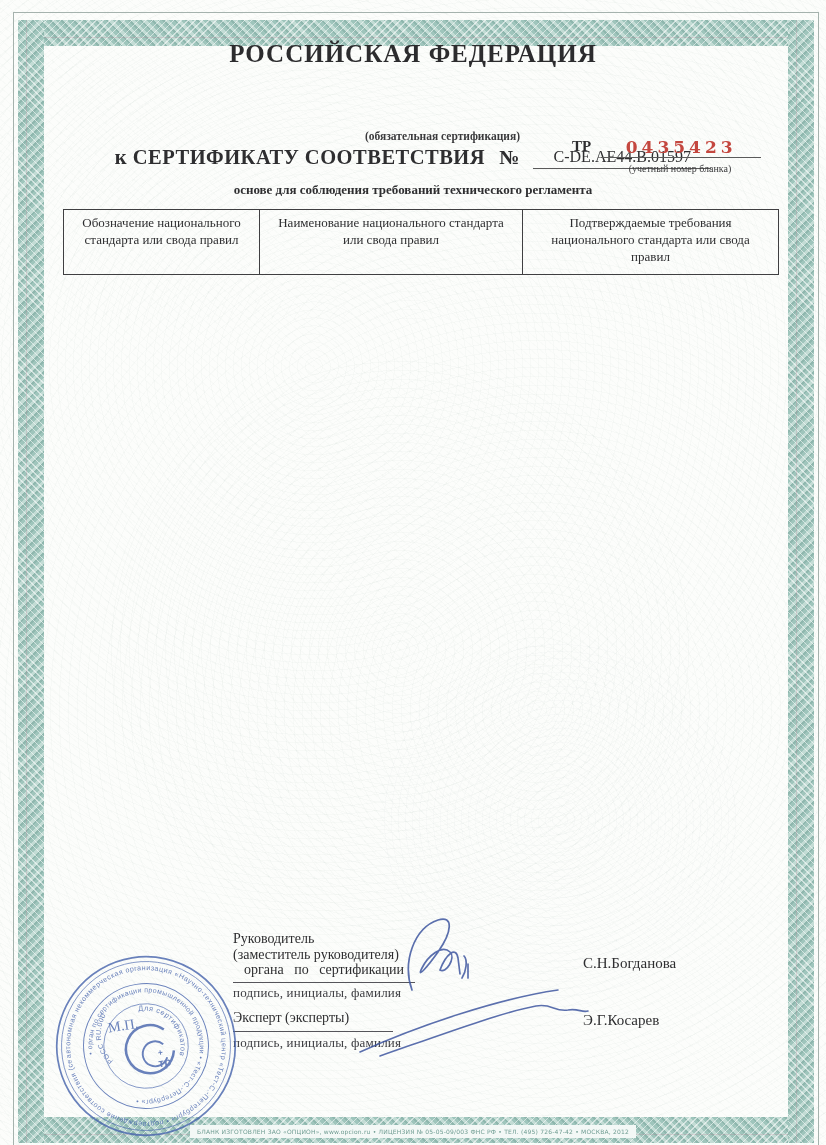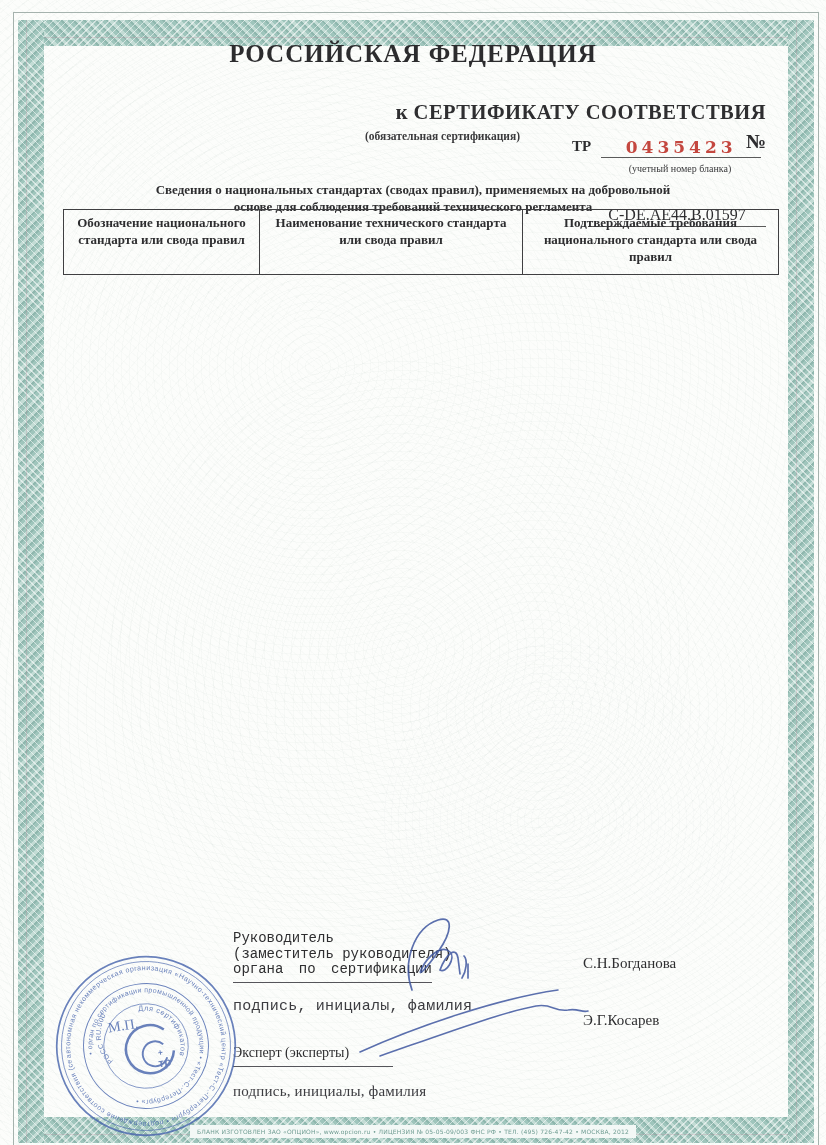--- a/index.html
+++ b/index.html
@@ -36,48 +36,48 @@
   .band-left{left:18px;top:20px;bottom:2px;width:26px;}
   .band-right{right:12px;top:20px;bottom:2px;width:26px;}
 
   .imprint{position:absolute;bottom:7px;left:190px;right:190px;height:13px;background:#f3f8f6;
     font-family:"DejaVu Sans", sans-serif;font-size:6px;line-height:13px;color:#6f9c92;
     text-align:center;letter-spacing:.2px;overflow:hidden;white-space:nowrap;}
 
   
   .title{position:absolute;top:40px;left:0;right:0;text-align:center;font-size:25px;font-weight:bold;letter-spacing:1px;color:#2c2c2e;}
   .subtitle{position:absolute;top:80px;left:0;right:0;text-align:center;font-size:15px;font-weight:bold;letter-spacing:.5px;}
-  .cert-line{position:absolute;top:101px;left:60px;right:60px;display:flex;align-items:flex-end;justify-content:center;gap:6px;flex-direction:column;}
+  .cert-line{position:absolute;top:101px;left:60px;right:60px;display:flex;align-items:flex-end;justify-content:center;gap:14px;}
   .cert-line .prefix{font-size:20.5px;font-weight:bold;letter-spacing:.5px;white-space:nowrap;}
   .cert-line .num-sign{font-size:20px;font-weight:bold;}
   .cert-number{width:178px;text-align:center;font-size:16px;border-bottom:1px solid #5a5a5a;padding-bottom:2px;white-space:nowrap;margin-top:47px;}
   .cert-sub{position:absolute;top:130px;left:180px;width:340px;text-align:right;font-size:11.5px;font-weight:bold;color:#3a3a3c;}
   .tr-row{position:absolute;top:137px;left:572px;display:flex;align-items:flex-end;gap:10px;}
   .tr-label{font-size:15px;font-weight:bold;padding-bottom:3px;}
   .tr-num-box{width:160px;border-bottom:1px solid #5a5a5a;text-align:center;}
   .tr-number{font-family:"DejaVu Serif", serif;font-size:17px;font-weight:bold;letter-spacing:4px;color:#c4473f;}
   .tr-caption{position:absolute;top:163px;left:600px;width:160px;text-align:center;font-size:10px;color:#3a3a3c;font-family:Liberation Serif, serif;}
 
   .intro{position:absolute;top:182px;left:40px;right:40px;text-align:center;font-size:13px;font-weight:bold;line-height:1.28;}
 
   
   .std-table{position:absolute;top:209px;left:63px;width:715px;border-collapse:collapse;table-layout:fixed;}
   .std-table th,.std-table td{border:1.5px solid #3f3f41;vertical-align:top;}
-  .std-table th{font-size:13px;font-weight:bold;text-align:center;padding:5px 10px 8px;line-height:1.3;}
+  .std-table th{font-size:13px;font-weight:normal;text-align:center;padding:5px 10px 8px;line-height:1.3;}
   .std-table td{font-size:13.5px;padding:5px 10px 8px;line-height:1.35;}
   .col1{width:196px;} .col2{width:263px;} .col3{width:256px;}
   .row1 td{height:76px;} .row2 td{height:48px;}
 
   
-  .sig-head{position:absolute;left:233px;top:931px;font-size:14px;line-height:1.12;font-family:Liberation Mono, monospace;}
+  .sig-head{position:absolute;left:233px;top:931px;font-size:14px;line-height:1.12;}
   .sig-head .l3{display:inline-block;word-spacing:7px;border-bottom:1px solid #55555a;padding-bottom:4px;min-width:182px;text-align:center;}
-  .sig-caption{font-size:15px;color:#3c3c40;margin-top:16px;letter-spacing:.2px;}
+  .sig-caption{font-size:13px;color:#3c3c40;margin-top:3px;letter-spacing:.2px;}
   .sig-name-1{position:absolute;left:583px;top:955px;font-size:15px;}
   .sig-expert{position:absolute;left:233px;top:1010px;font-size:14px;}
-  .sig-expert .lbl{display:inline-block;border-bottom:1px solid #55555a;padding-bottom:5px;min-width:160px;margin-top:35px;}
+  .sig-expert .lbl{display:inline-block;border-bottom:1px solid #55555a;padding-bottom:5px;min-width:160px;}
   .sig-name-2{position:absolute;left:583px;top:1012px;font-size:15px;}
   .sig-svg{position:absolute;pointer-events:none;}
   .sig1{left:398px;top:916px;}
   .sig2{left:352px;top:982px;}
 
   
   .stamp{position:absolute;left:50px;top:950px;width:192px;height:192px;transform:rotate(-9deg);opacity:.82;}
   .stamp text{fill:#4a67ae;}
   .stamp .ring{stroke:#4a67ae;fill:none;}
 </style>
@@ -106,34 +106,33 @@
   </div>
   <div class="cert-sub">(обязательная сертификация)</div>
 
   <div class="tr-row">
     <span class="tr-label">ТР</span>
     <span class="tr-num-box"><span class="tr-number">0435423</span></span>
   </div>
   <div class="tr-caption">(учетный номер бланка)</div>
 
   <div class="intro">
-    <div>Сведения о национальных стандартах (сводах правил), применяемых на добровольной</div>
     <div>основе для соблюдения требований технического регламента</div>
   </div>
 
   <table class="std-table">
     <colgroup>
         <col class="col1">
         <col class="col2">
         <col class="col3">
       </colgroup>
     <thead>
       <tr>
         <th>Обозначение национального стандарта или свода правил</th>
-        <th>Наименование технического стандарта или свода правил</th>
+        <th>Наименование национального стандарта или свода правил</th>
         <th>Подтверждаемые требования национального стандарта или свода правил</th>
       </tr>
     </thead>
     <tbody>
     </tbody>
   </table>
 
   <div class="sig-head">
     <div>Руководитель</div>
     <div>(заместитель руководителя)</div>

